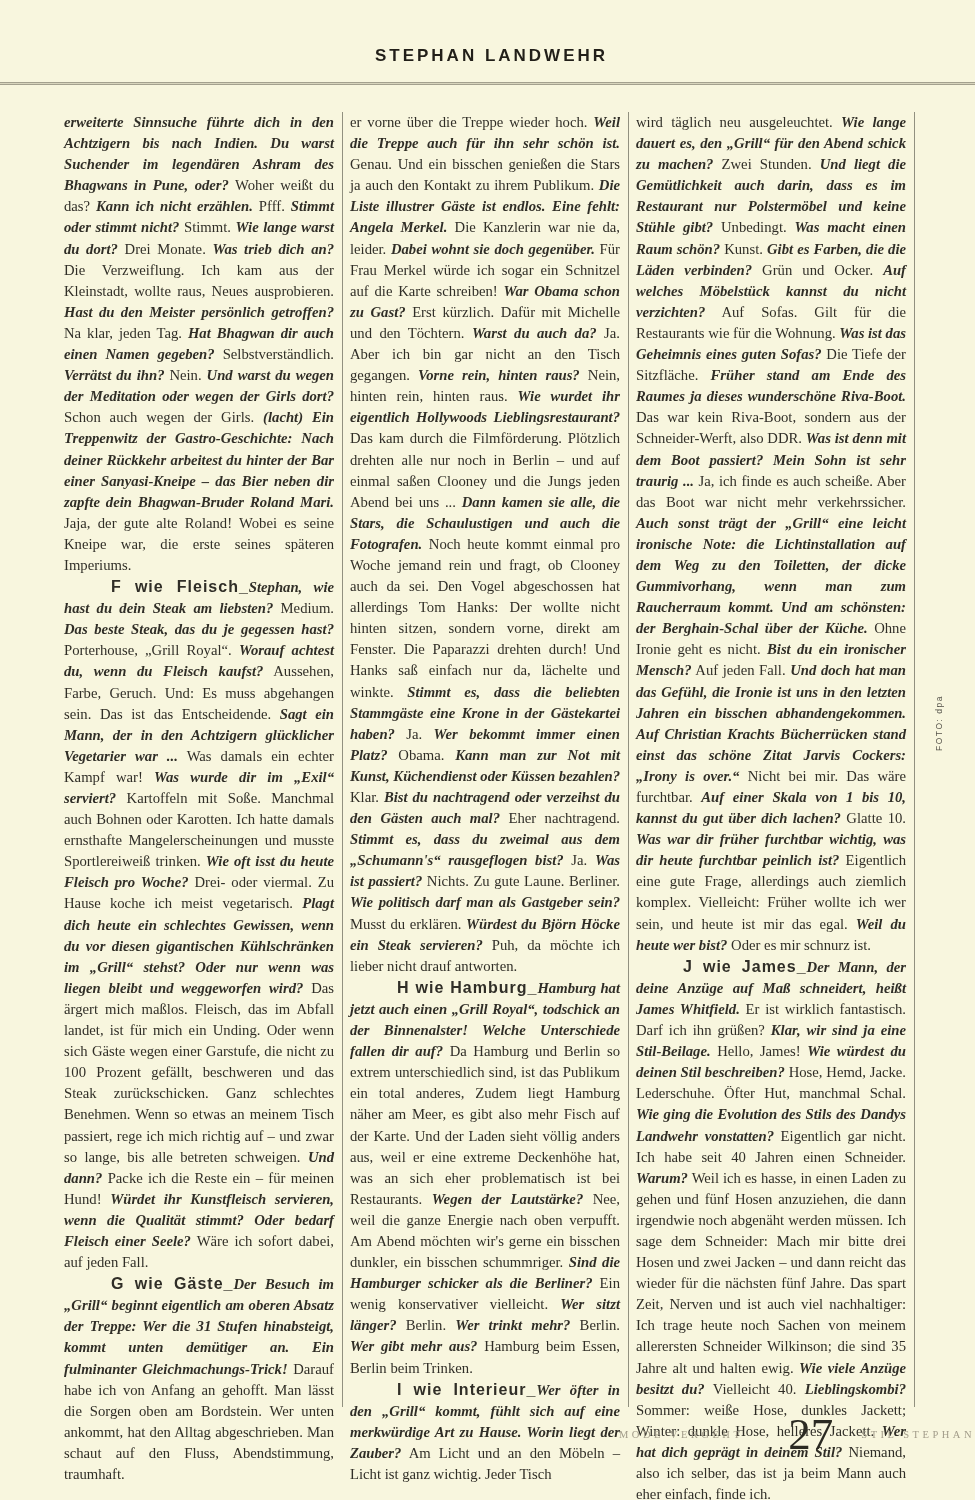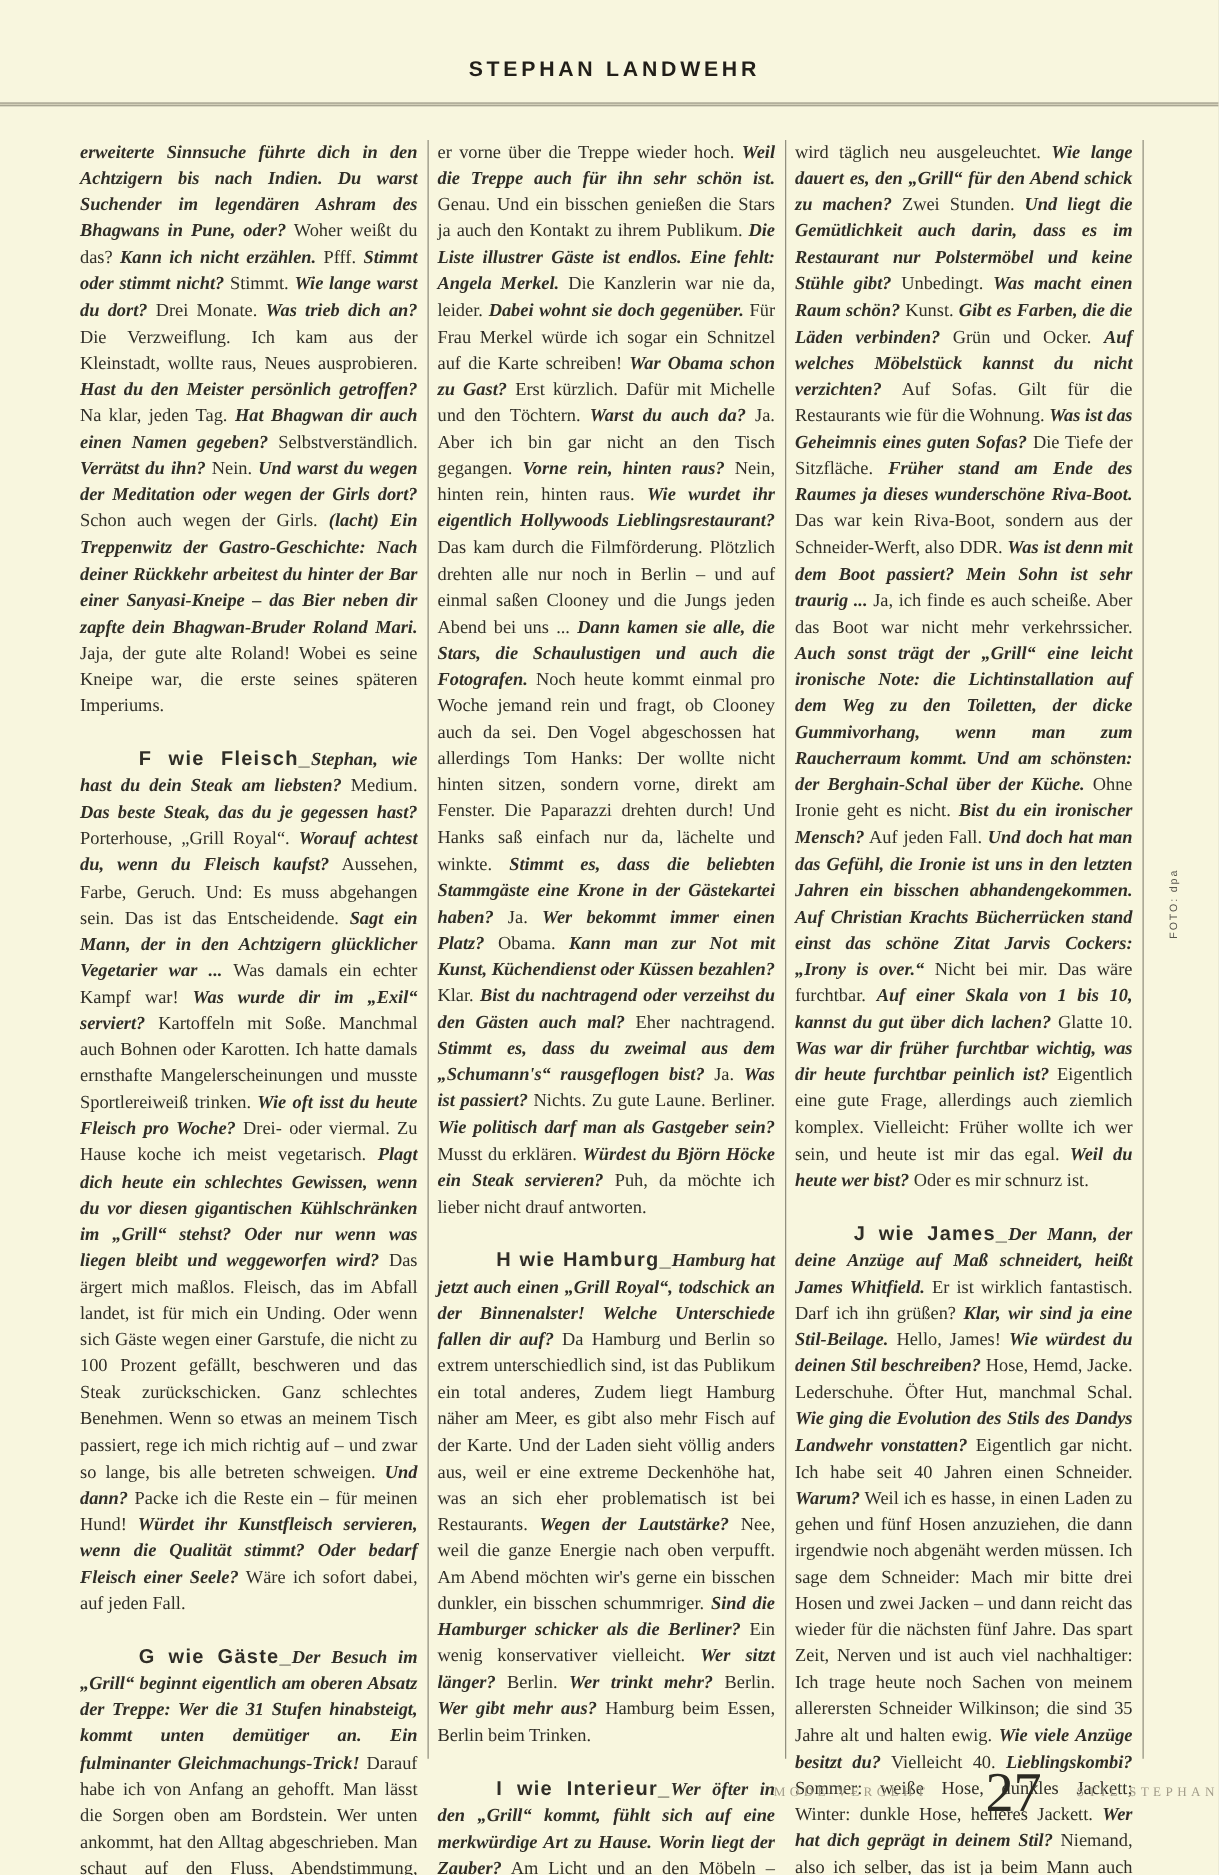--- a/index.html
+++ b/index.html
@@ -12,21 +12,21 @@
   .toprule{position:absolute;top:82px;left:0;width:975px;height:3px;
            background:linear-gradient(to bottom,#8a8777,#d8d5bd,#8a8777);}
 
   .content{position:absolute;left:64px;top:112px;display:flex;}
   .col{width:270px;}
   .gut{width:16px;display:flex;justify-content:center;}
   .gut .rule{width:1px;height:1295px;background:#91907f;}
 
   .block{margin:0;text-align:justify;font-size:14.7px;line-height:21.1px;
          hyphens:auto;-webkit-hyphens:auto;}
-  .block.section{margin-top:21px;text-indent:47px;}
+  .block.section{text-indent:47px;}
   .shead{font-family:"Liberation Sans",sans-serif;font-weight:bold;
          font-style:normal;font-size:16px;letter-spacing:1px;white-space:nowrap;}
   .r-q{font-style:italic;font-weight:bold;}
   .r-i{font-style:italic;font-weight:bold;}
   .r-a{font-style:normal;font-weight:normal;}
 
   .footer{position:absolute;left:0;top:1412px;width:975px;display:flex;
           justify-content:flex-end;align-items:center;gap:28px;}
   .footer .caps{font-size:10.5px;letter-spacing:3.5px;color:#a29c8a;}
   .footer .pagenum{font-size:45px;color:#2b2a22;line-height:1;margin-left:17px;}

